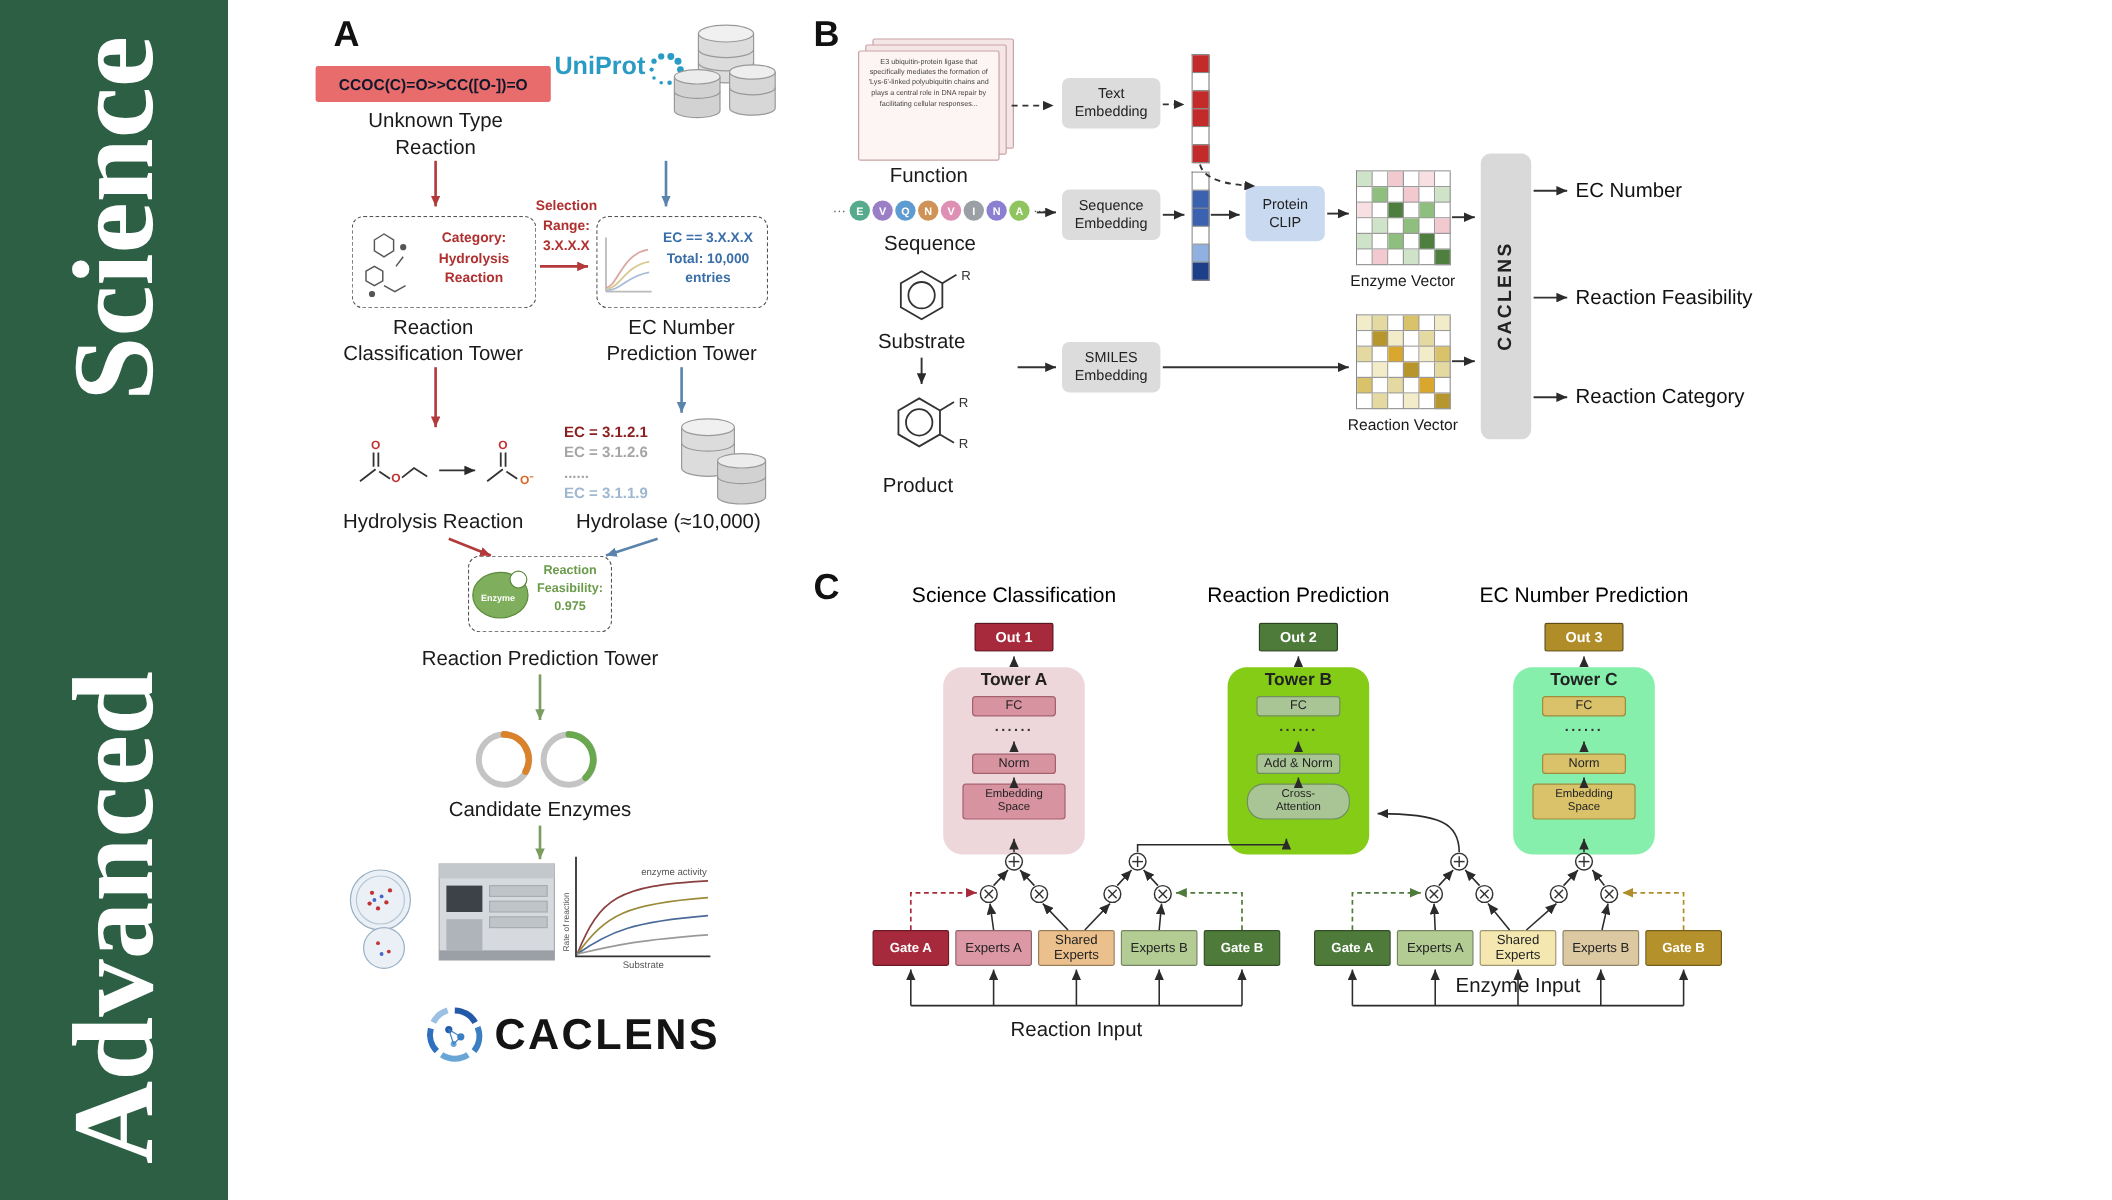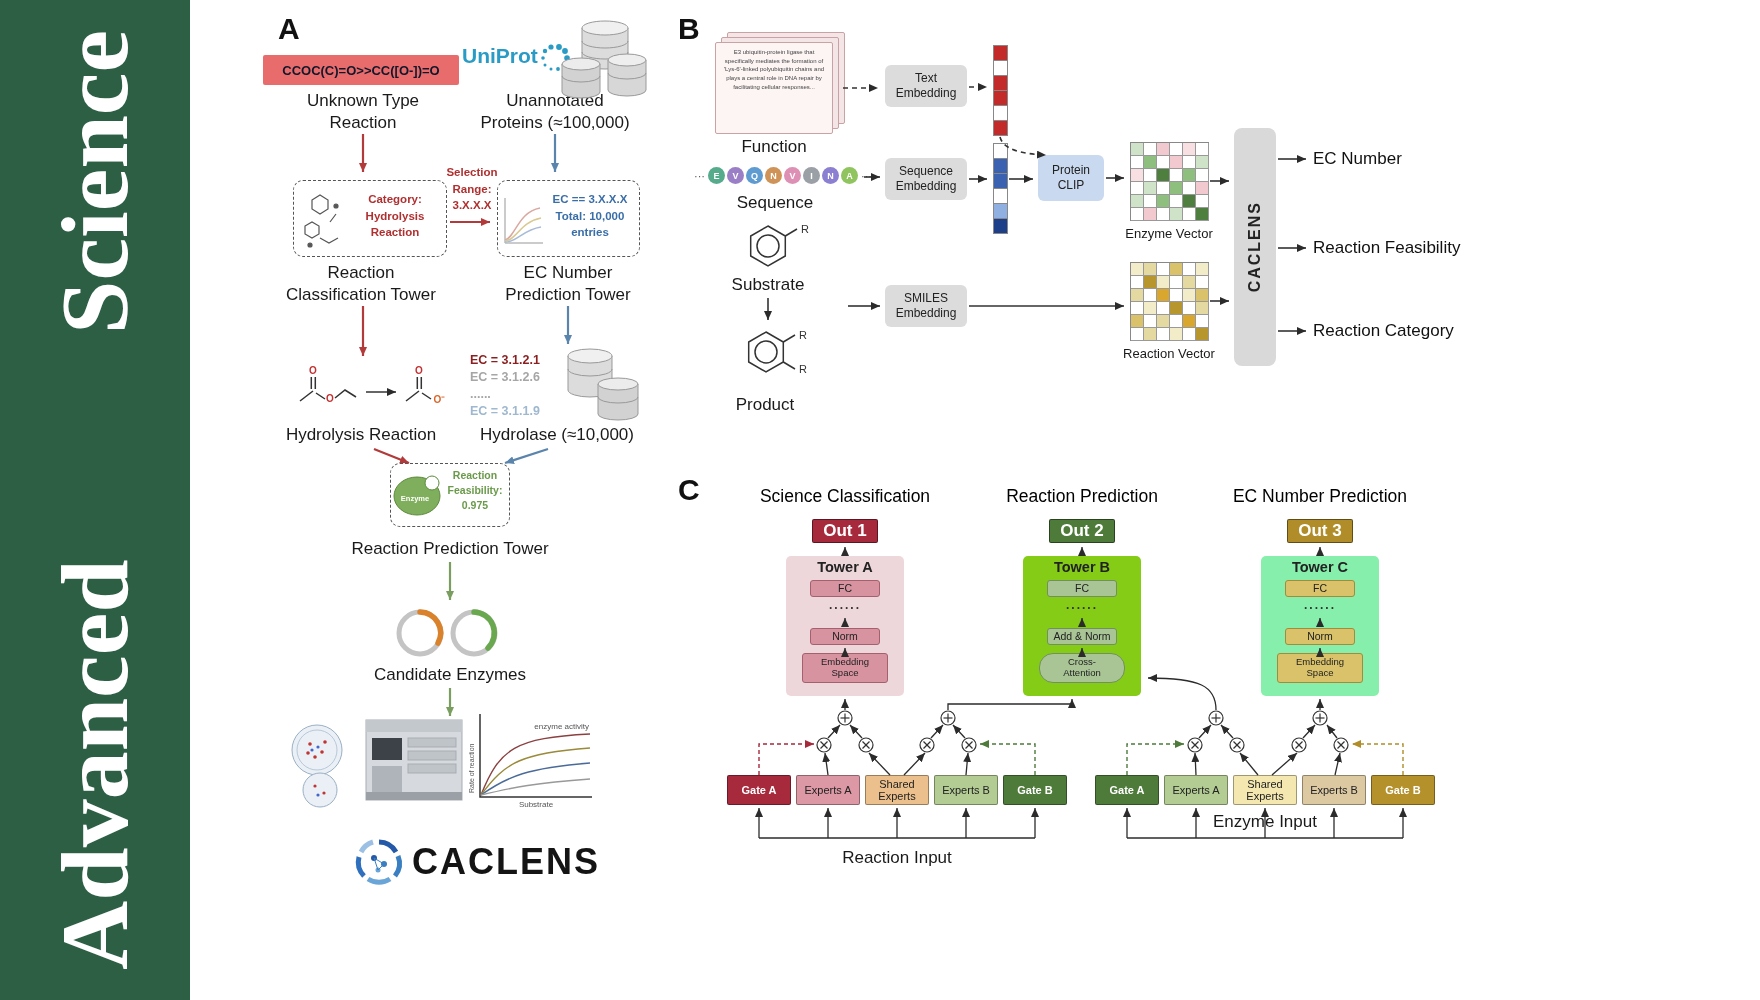--- a/index.html
+++ b/index.html
@@ -40,24 +40,24 @@
   .seq-row{display:flex;align-items:center;gap:3px;font-size:11px;color:#555}
   .seq-circles{display:flex;gap:2px}
   .res{width:17px;height:17px;border-radius:50%;color:#fff;font-size:9px;font-weight:700;
         display:flex;align-items:center;justify-content:center}
   .caclens-bar{background:#d9d9d9;border-radius:8px;display:flex;align-items:center;justify-content:center}
   .caclens-bar span{writing-mode:vertical-rl;transform:rotate(180deg);font-size:16px;font-weight:700;
         letter-spacing:2px;color:#222}
   .out-lbl{font-size:17px;color:#111;white-space:nowrap}
   
   .header-c{font-size:17.5px;text-align:center;color:#000}
-  .out{display:flex;align-items:center;justify-content:center;color:#fff;font-weight:700;font-size:17px;
+  .out{display:flex;align-items:center;justify-content:center;color:#fff;font-weight:700;font-size:12px;
         border:1px solid rgba(0,0,0,.45);border-radius:2px;width:66px;height:24px}
   .out1{background:#a7293c}.out2{background:#4e7a3a}.out3{background:#b08d28}
-  .tower{width:118px;height:140px;border-radius:5px}
+  .tower{width:118px;height:156px;border-radius:16px}
   .tower-a{background:#eed7db}.tower-b{background:#84cc16}.tower-c{background:#86efac}
   .tw-title{position:absolute;left:0;top:3px;width:100%;text-align:center;font-weight:700;font-size:14.5px;color:#222}
   .tw-box{position:absolute;display:flex;align-items:center;justify-content:center;font-size:10.5px;
         border-radius:3px;border:1px solid rgba(0,0,0,.35);text-align:center;line-height:1.15;white-space:pre-line;color:#222}
   .tw-box.base{font-size:9.5px}
   .tw-box.pill{border-radius:14px}
   .twa{background:#d793a0;border-color:#a5606e}
   .twb{background:#a9c596;border-color:#71905c}
   .twc{background:#d9c26a;border-color:#a08c3a}
   .tw-dots{position:absolute;left:0;width:100%;text-align:center;font-weight:700;font-size:12px;letter-spacing:2px;color:#333}
@@ -77,22 +77,20 @@
 
   <div class="abs banner">
     <div class="banner-text">Advanced Science</div>
   </div>
 
   <div class="abs panel-label" style="left:278px;top:12px">A</div>
   <div class="abs smiles" style="left:263px;top:55px;width:196px;height:30px">CCOC(C)=O&gt;&gt;CC([O-])=O</div>
   <div class="abs lbl" style="left:263px;top:90px;width:200px">Unknown Type
 Reaction</div>
   <div class="abs uniprot" style="left:462px;top:44px">UniProt</div>
-  <div class="abs lbl" style="left:452px;top:90px;width:206px">Unannotated
-Proteins (≈100,000)</div>
 
   <div class="abs dashed" style="left:293px;top:180px;width:154px;height:77px"></div>
   <div class="abs ann red" style="left:347px;top:191px;width:96px">Category:
 Hydrolysis
 Reaction</div>
   <div class="abs ann red" style="left:440px;top:164px;width:64px">Selection
 Range:
 3.X.X.X</div>
   <div class="abs dashed" style="left:497px;top:180px;width:143px;height:77px"></div>
   <div class="abs ann blue" style="left:543px;top:191px;width:94px">EC == 3.X.X.X

